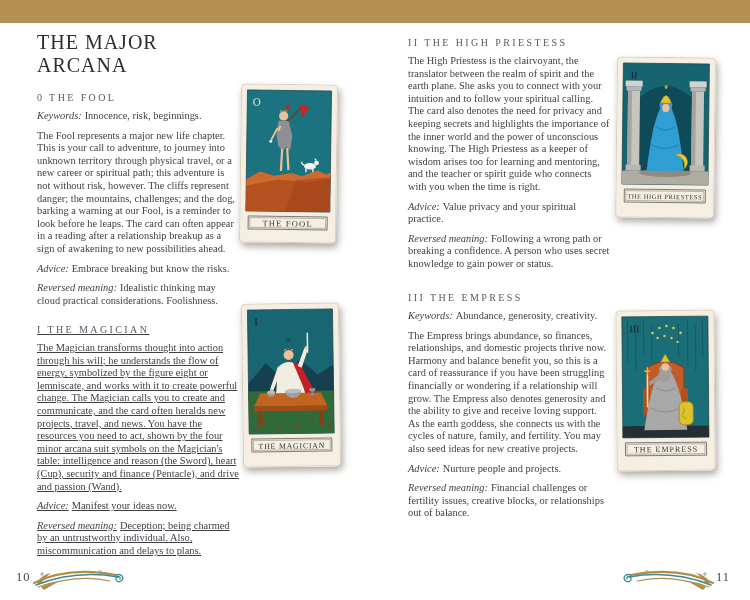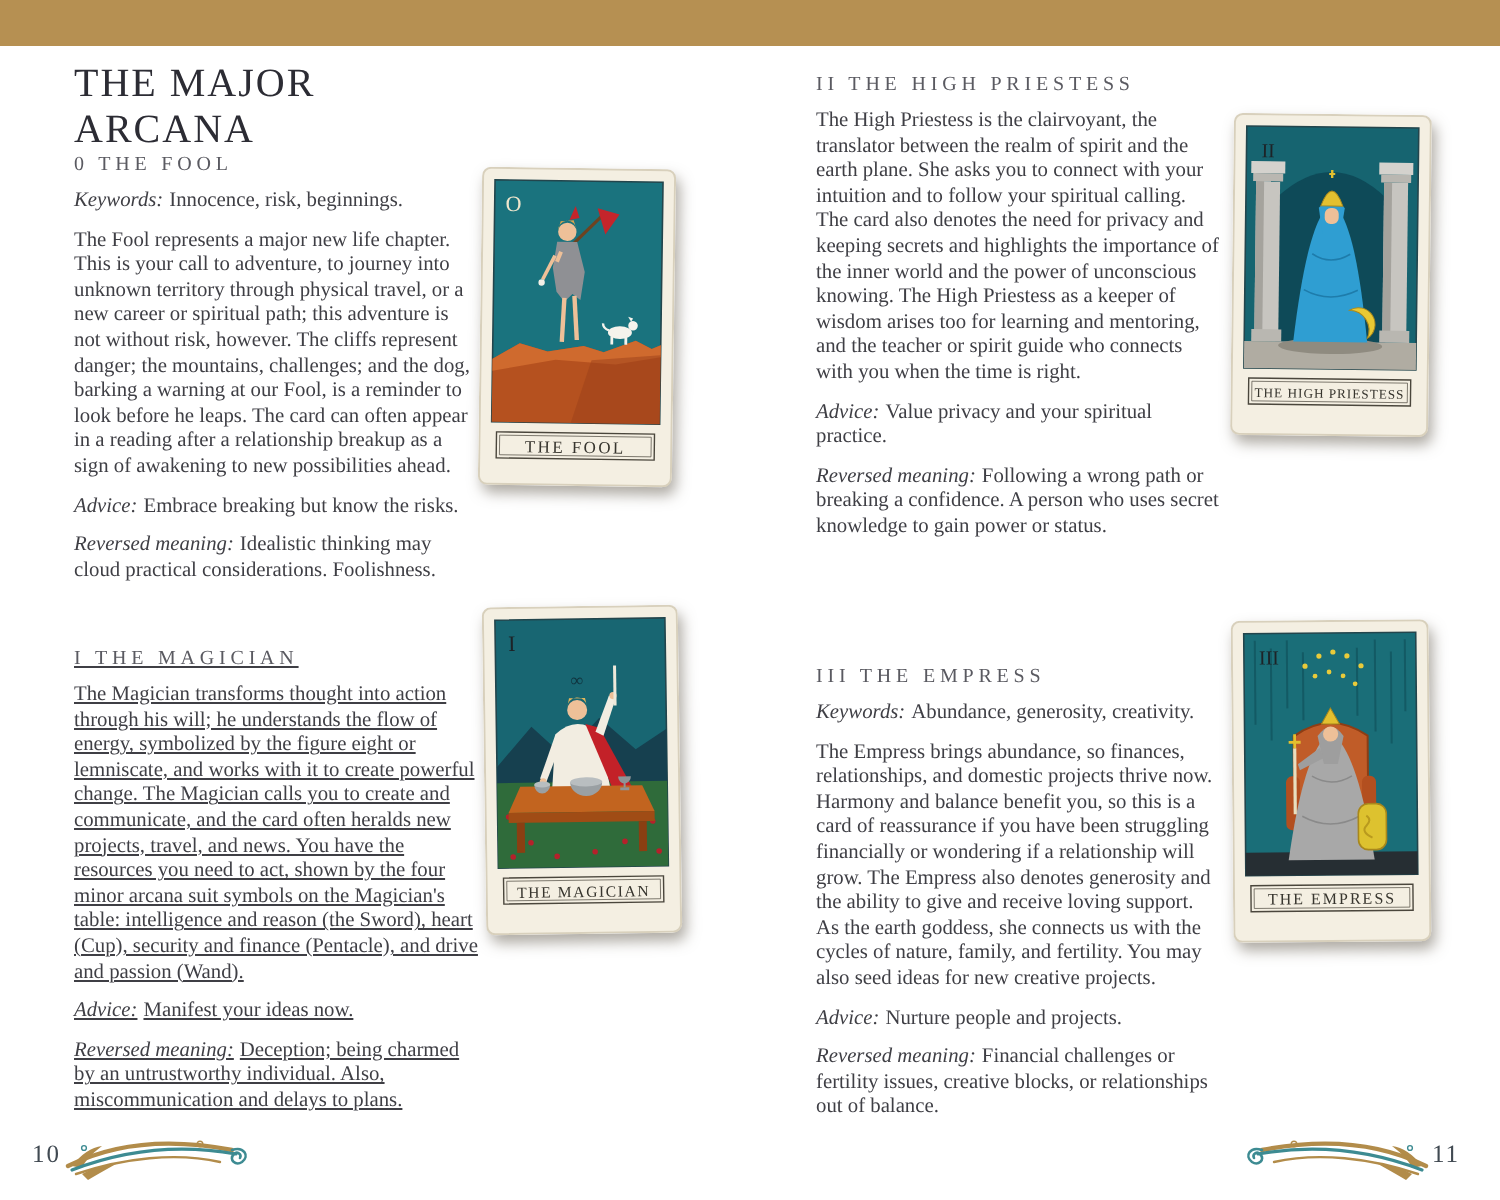--- a/index.html
+++ b/index.html
@@ -5,28 +5,28 @@
   * { margin:0; padding:0; box-sizing:border-box; }
   html,body { width:750px; height:600px; }
   body {
     position:relative; width:750px; height:600px; background:#ffffff;
     font-family:"Liberation Serif","DejaVu Serif",serif; color:#3f3f45; overflow:hidden;
   }
   .top-bar { position:absolute; left:0; top:0; width:750px; height:23px; background:#b69052; }
 
   .col { position:absolute; }
   .page-title { font-size:20px; letter-spacing:1px; color:#2c2c34; font-weight:normal; }
-  .sec-heading { font-size:10px; letter-spacing:2.4px; color:#5a5a61; font-weight:normal; }
+  .sec-heading { font-size:10px; letter-spacing:2.4px; color:#5a5a61; font-weight:normal; margin-top:15px; }
   .col p { font-size:10.4px; line-height:12.6px; margin-top:7px; }
   .lbl { font-style:italic; margin-right:3px; }
 
   .sec0 { left:37px; top:31px;  width:201px; }
   .sec1 { left:37px; top:324px; width:203px;text-decoration:underline; }
   .sec2 { left:408px; top:37px;  width:202px; }
-  .sec3 { left:408px; top:292px; width:202px;margin-top:41px; }
+  .sec3 { left:408px; top:292px; width:202px; }
   .sec1 .sec-heading, .sec2 .sec-heading, .sec3 .sec-heading { margin-top:0; }
 
   .card { position:absolute; border-radius:5px; box-shadow:2px 4px 7px rgba(95,88,74,0.5); background:transparent; }
   .card svg { display:block; }
   .card-fool      { left:240px; top:84px;  width:97px; height:159px; transform:rotate(0.8deg); }
   .card-magician  { left:242px; top:303px; width:98px; height:164px; transform:rotate(-0.8deg); }
   .card-priestess { left:616px; top:57px;  width:99px; height:161px; transform:rotate(0.7deg); }
   .card-empress   { left:616px; top:310px; width:99px; height:161px; transform:rotate(-0.5deg); }
 
   .cap { font-family:"Liberation Serif","DejaVu Serif",serif; fill:#37352e; text-anchor:middle; }

